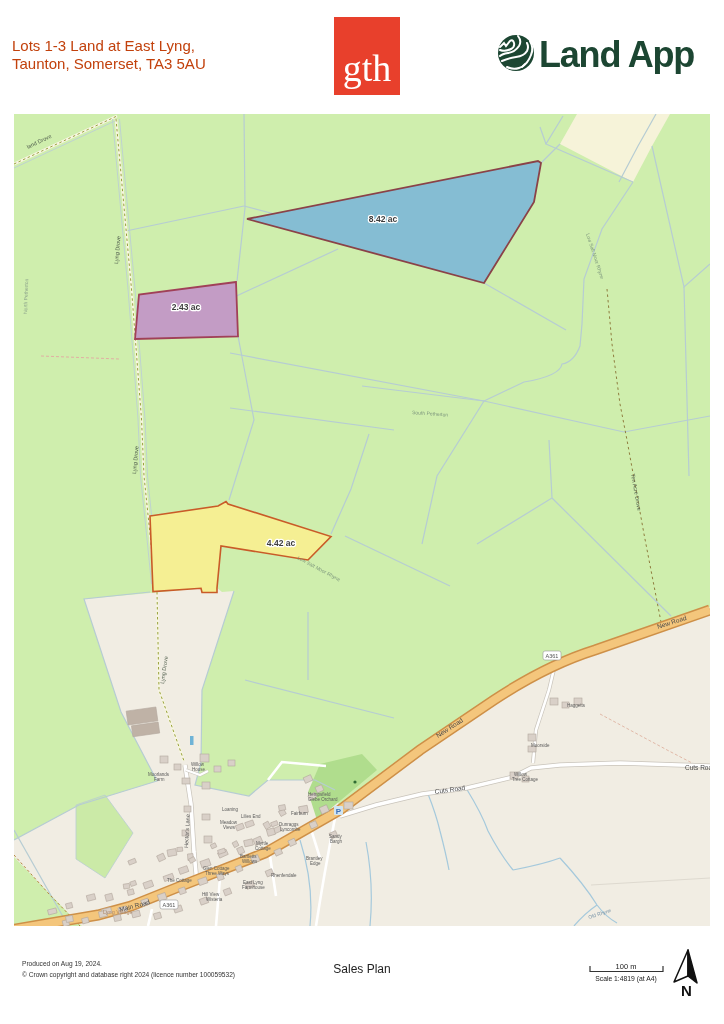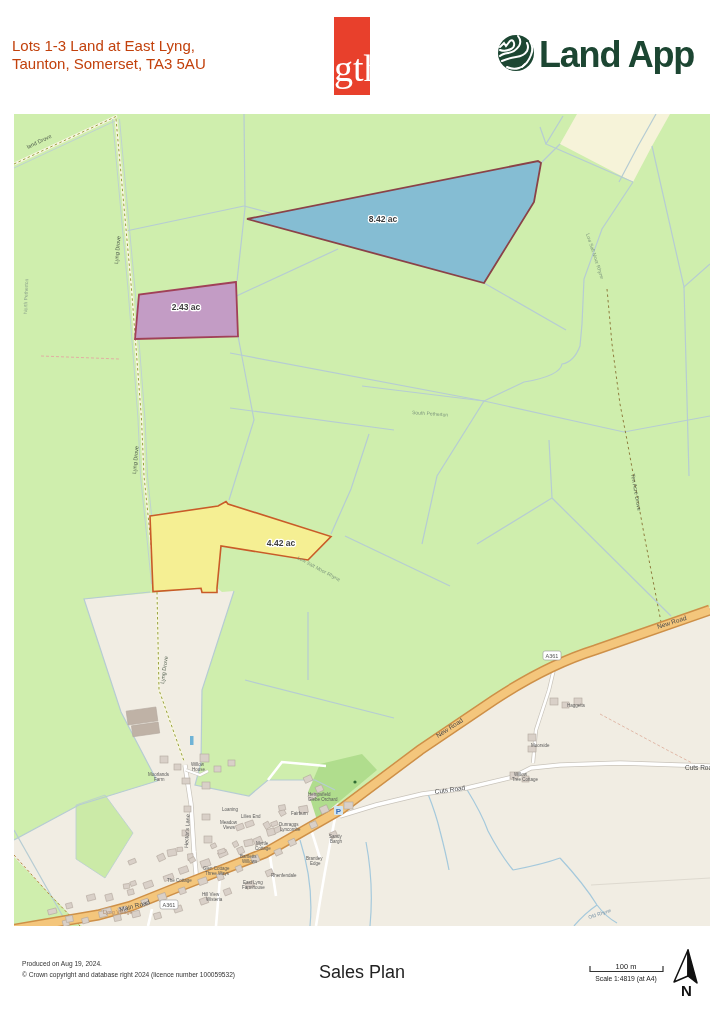--- a/index.html
+++ b/index.html
@@ -4,21 +4,21 @@
 <style>
   html,body{margin:0;padding:0;}
   body{width:724px;height:1024px;position:relative;background:#ffffff;font-family:"Liberation Sans",sans-serif;overflow:hidden;}
   .abs{position:absolute;}
 </style>
 </head>
 <body>
 
 <div class="abs" style="left:12px;top:37px;font-size:15px;line-height:17.5px;color:#c2410c;">Lots 1-3 Land at East Lyng,<br>Taunton, Somerset, TA3 5AU</div>
 
-<div class="abs" style="left:334px;top:17px;width:36px;height:78px;background:#e8402c;">
+<div class="abs" style="left:334px;top:17px;width:66px;height:78px;background:#e8402c;">
   <div class="abs" style="left:0;right:0;bottom:5px;text-align:center;font-family:'Liberation Serif',serif;font-size:38px;color:#fff;">gth</div>
 </div>
 
 <div class="abs" style="left:497px;top:34px;width:210px;height:40px;text-align:center;">
   <svg width="210" height="40" viewBox="0 0 210 40">
 
     <g>
       <circle cx="19" cy="19" r="18" fill="#1c4632"></circle>
       <g stroke="#ffffff" stroke-width="2" fill="none" stroke-linecap="round">
         <path d="M3,13 L7,9 L9,12 L13,7 Q16,5 17,9 Q18,13 14,15 Q8,18 3,16"></path>
@@ -324,21 +324,21 @@
   <g>
     <rect x="320" y="692" width="9" height="9" rx="1" fill="#cfe4f2"></rect>
     <text x="324.5" y="699.5" font-size="8" font-weight="bold" fill="#3d6fb5" text-anchor="middle" font-family="Liberation Sans,sans-serif">P</text>
   </g>
 </svg>
 
 <div class="abs" style="left:22px;top:960px;font-size:6.6px;color:#333;">Produced on Aug 19, 2024.</div>
 
 <div class="abs" style="left:22px;top:971px;font-size:6.6px;color:#333;">© Crown copyright and database right 2024 (licence number 100059532)</div>
 
-<div class="abs" style="left:0;top:962px;width:724px;text-align:center;font-size:18px;color:#222;">Sales Plan</div>
+<div class="abs" style="left:0;top:962px;width:724px;text-align:center;font-size:12px;color:#222;">Sales Plan</div>
 
 <svg class="abs" style="left:585px;top:958px;" width="90" height="28" viewBox="0 0 90 28">
   <path d="M5,8 L5,13.5 L78,13.5 L78,8" stroke="#333" stroke-width="1.2" fill="none"></path>
   <text x="41" y="11" font-size="7.5" fill="#222" text-anchor="middle" font-family="Liberation Sans,sans-serif">100 m</text>
   <text x="41" y="23" font-size="6.8" fill="#222" text-anchor="middle" font-family="Liberation Sans,sans-serif">Scale 1:4819 (at A4)</text>
 </svg>
 
 <svg class="abs" style="left:668px;top:946px;" width="40" height="54" viewBox="0 0 40 54">
   <polygon points="20,4 20,30 6,36" fill="#ffffff" stroke="#111" stroke-width="1.5" stroke-linejoin="round"></polygon>
   <polygon points="20,4 29,37 20,30" fill="#111111" stroke="#111" stroke-width="1.5" stroke-linejoin="round"></polygon>

